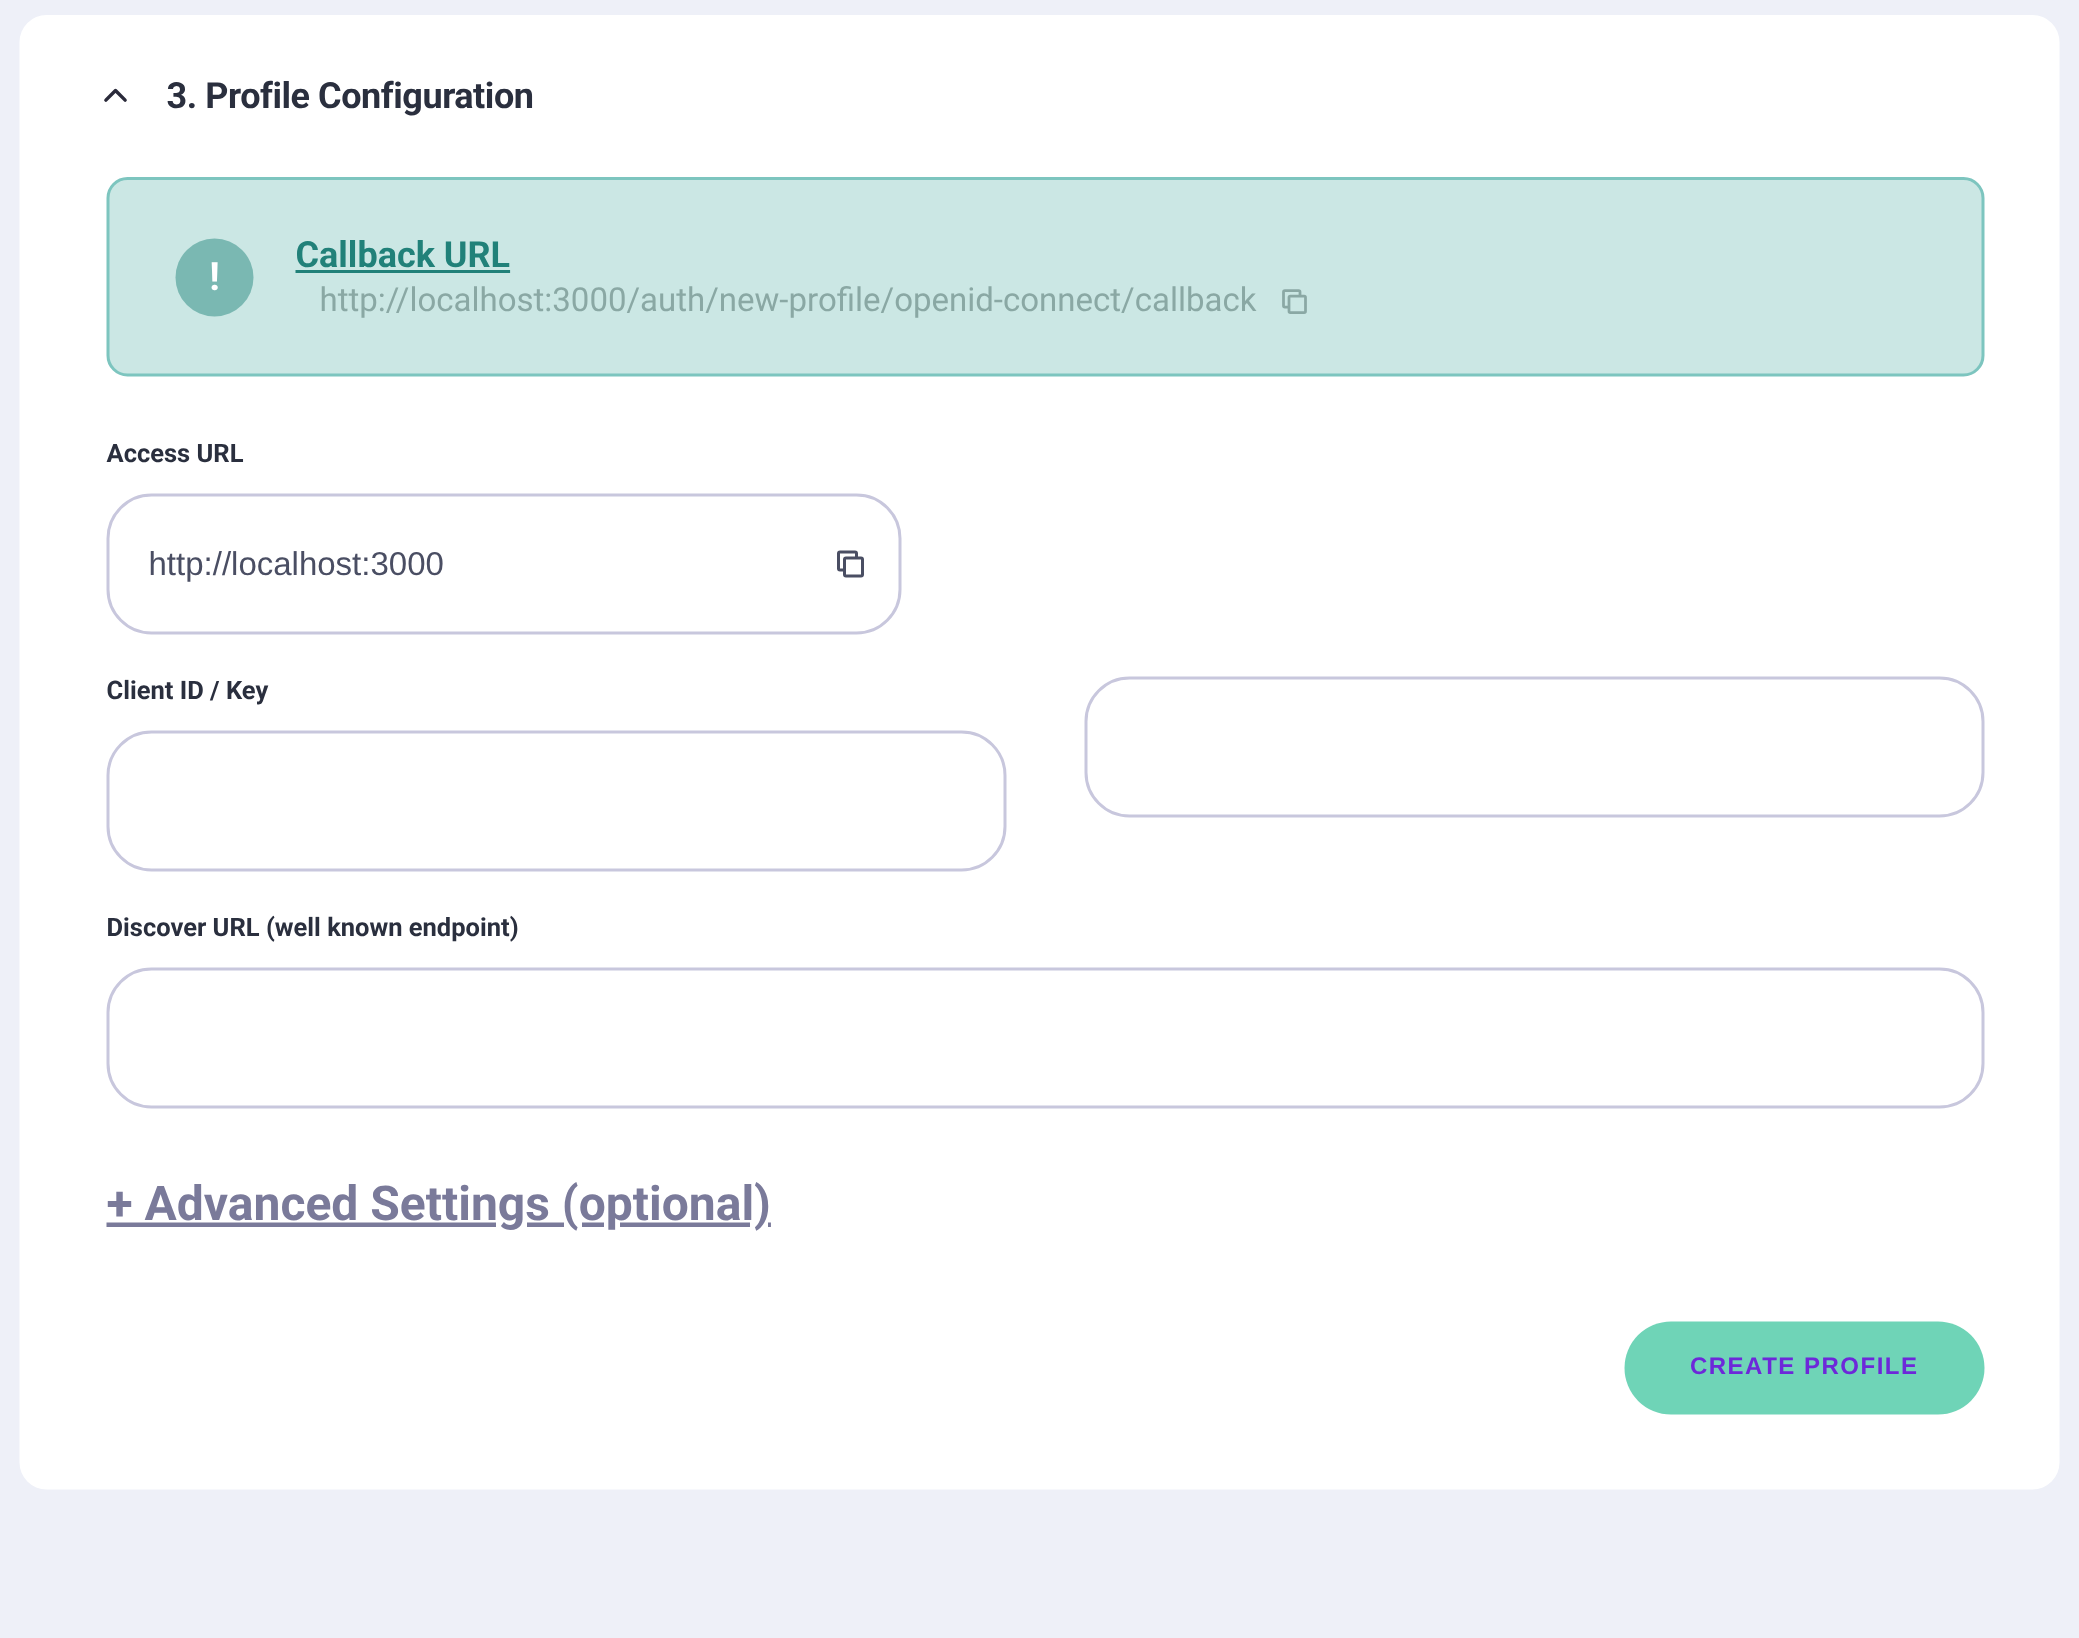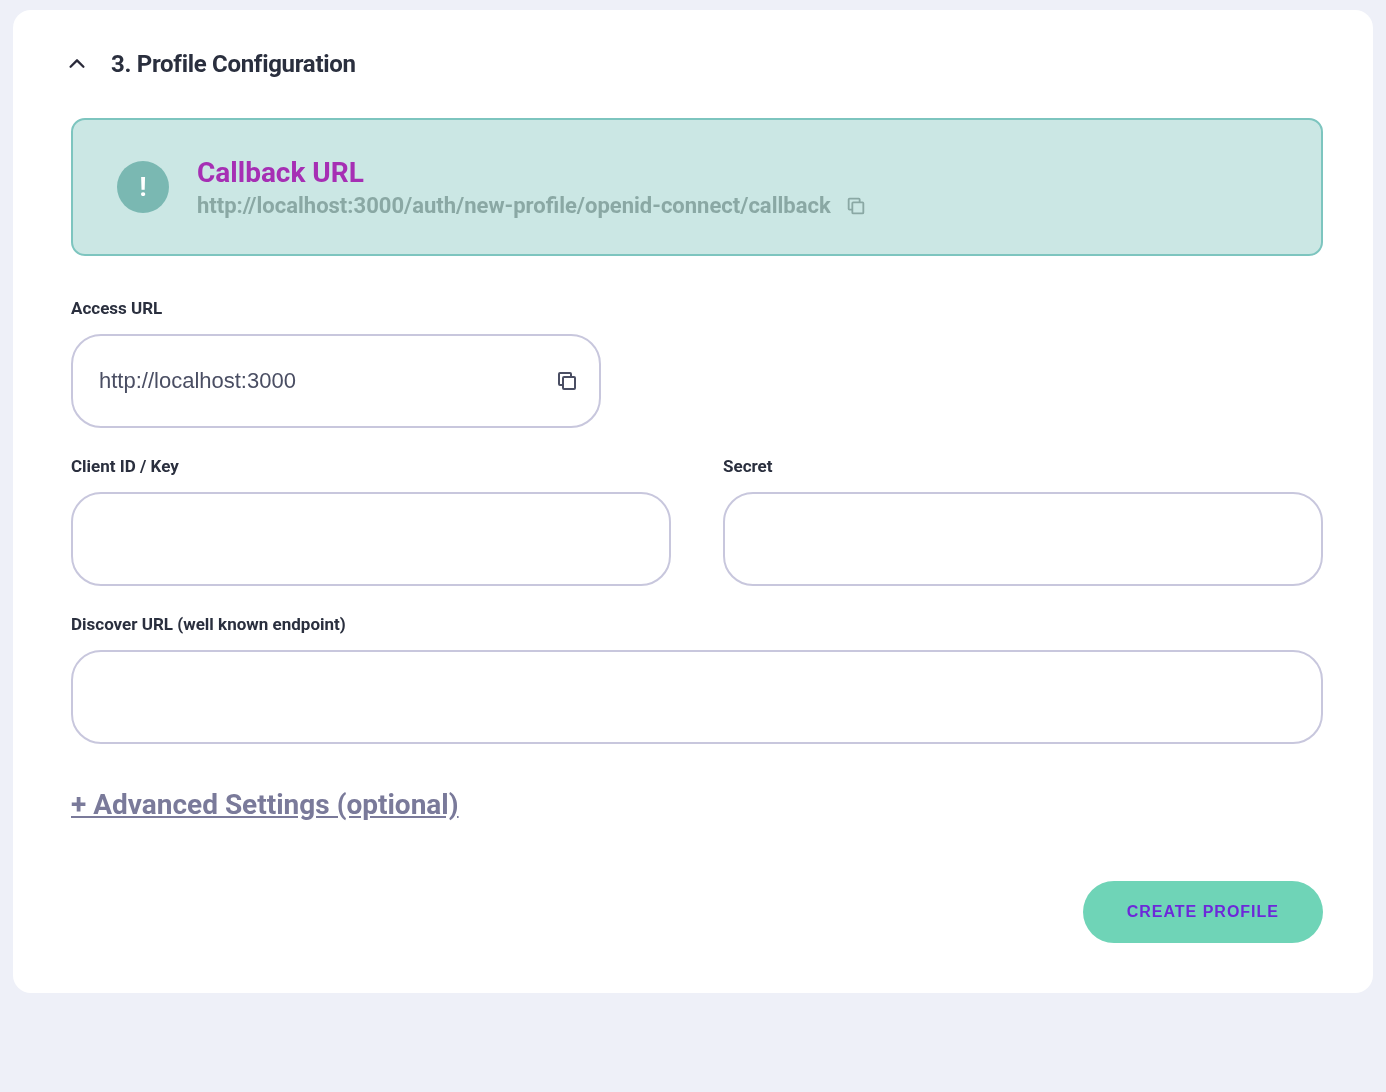--- a/index.html
+++ b/index.html
@@ -72,34 +72,36 @@
       color: #fff;
       font-weight: 700;
       font-size: 26px;
     }
     .callout-body {
       display: flex;
       flex-direction: column;
       gap: 4px;
     }
     .callout-title {
-      font-size: 28px;
-      font-weight: 700;
-      color: #a21caf;
+      font-size: 24px;
+      font-weight: 700;
+      color: #0f766e;
       opacity: 0.9;
+      text-decoration: underline;
     }
     .callout-value-row {
       display: flex;
       align-items: center;
       gap: 14px;
     }
     .callout-value {
       font-size: 22px;
       color: #8aa8a4;
-      font-weight: 700;
+      font-weight: 400;
+      margin-left: 16px;
     }
     .copy-icon {
       display: inline-flex;
       cursor: pointer;
     }
     .copy-icon svg {
       width: 22px;
       height: 22px;
       stroke: #8aa8a4;
       stroke-width: 2;
@@ -153,21 +155,21 @@
     }
     .input-icon-right svg {
       width: 24px;
       height: 24px;
       stroke: #4a4e63;
       stroke-width: 2;
       fill: none;
     }
     .advanced-link {
       display: inline-block;
-      font-size: 28px;
+      font-size: 32px;
       font-weight: 700;
       color: #7a7a9a;
       text-decoration: underline;
       cursor: pointer;
       margin-left: 8px;
       margin-top: 16px;
     }
     .footer {
       display: flex;
       justify-content: flex-end;
@@ -229,21 +231,20 @@
   </div>
 
   <div class="form-row">
     <div class="form-group">
       <label class="label">Client ID / Key</label>
       <div class="input-wrapper">
         <input type="text" class="input" value="" style="">
       </div>
     </div>
     <div class="form-group">
-      <label class="label">Secret</label>
       <div class="input-wrapper">
         <input type="password" class="input" value="" style="">
       </div>
     </div>
   </div>
 
   <div class="form-group">
     <label class="label">Discover URL (well known endpoint)</label>
     <div class="input-wrapper">
       <input type="text" class="input" value="" style="">

